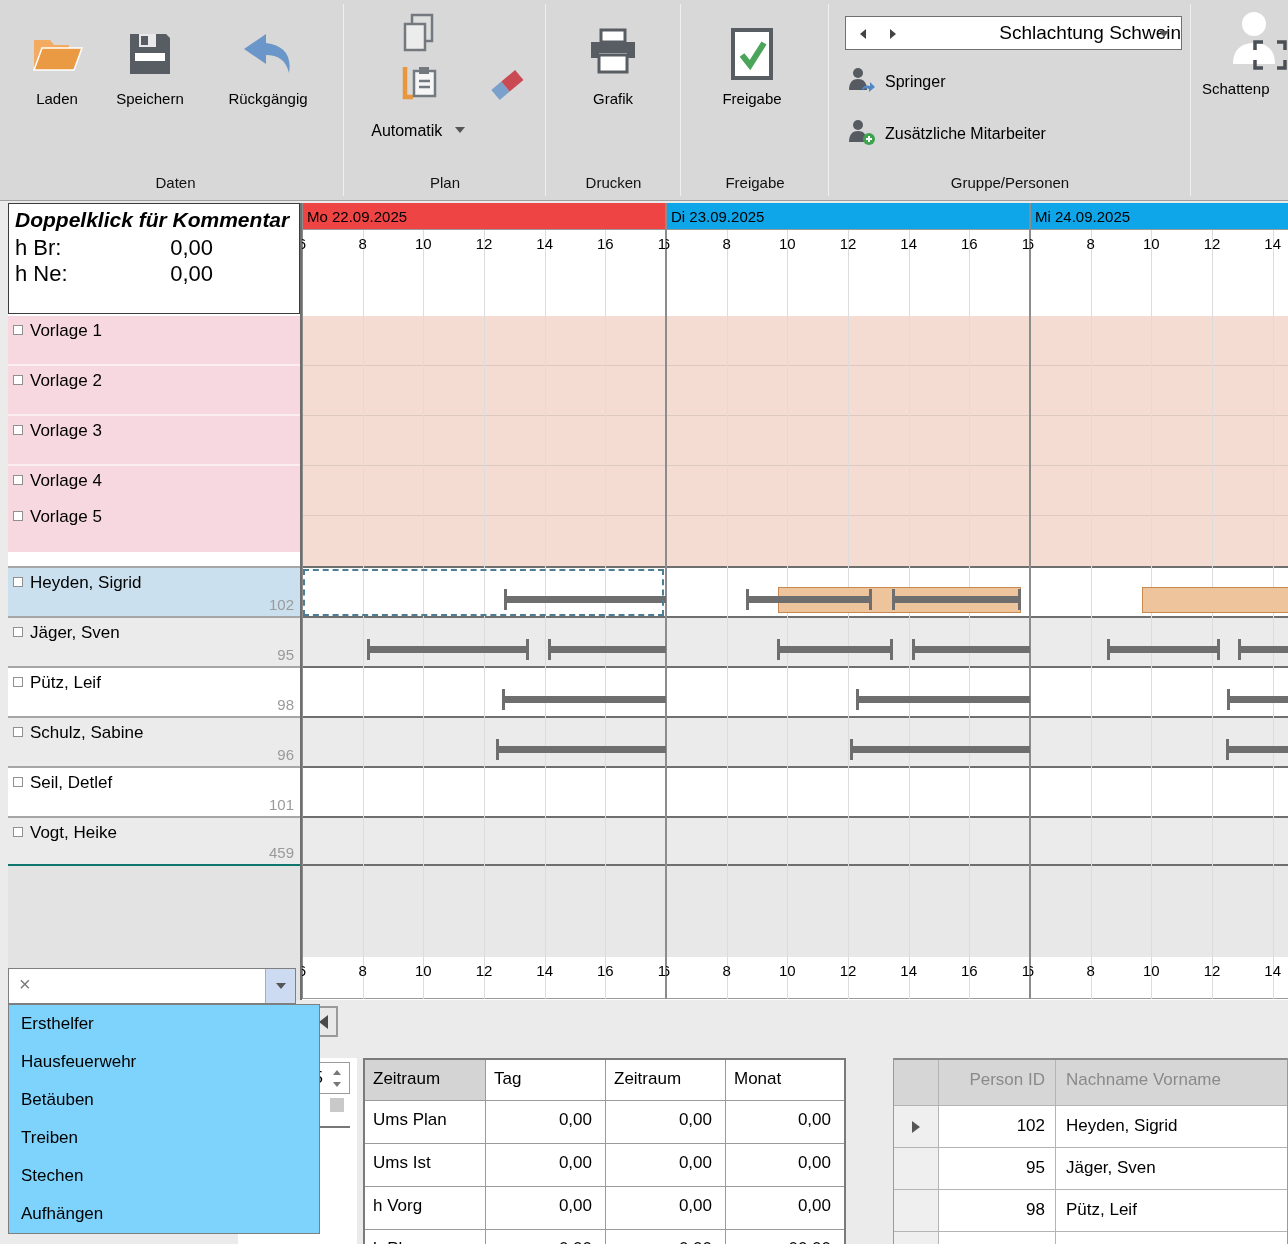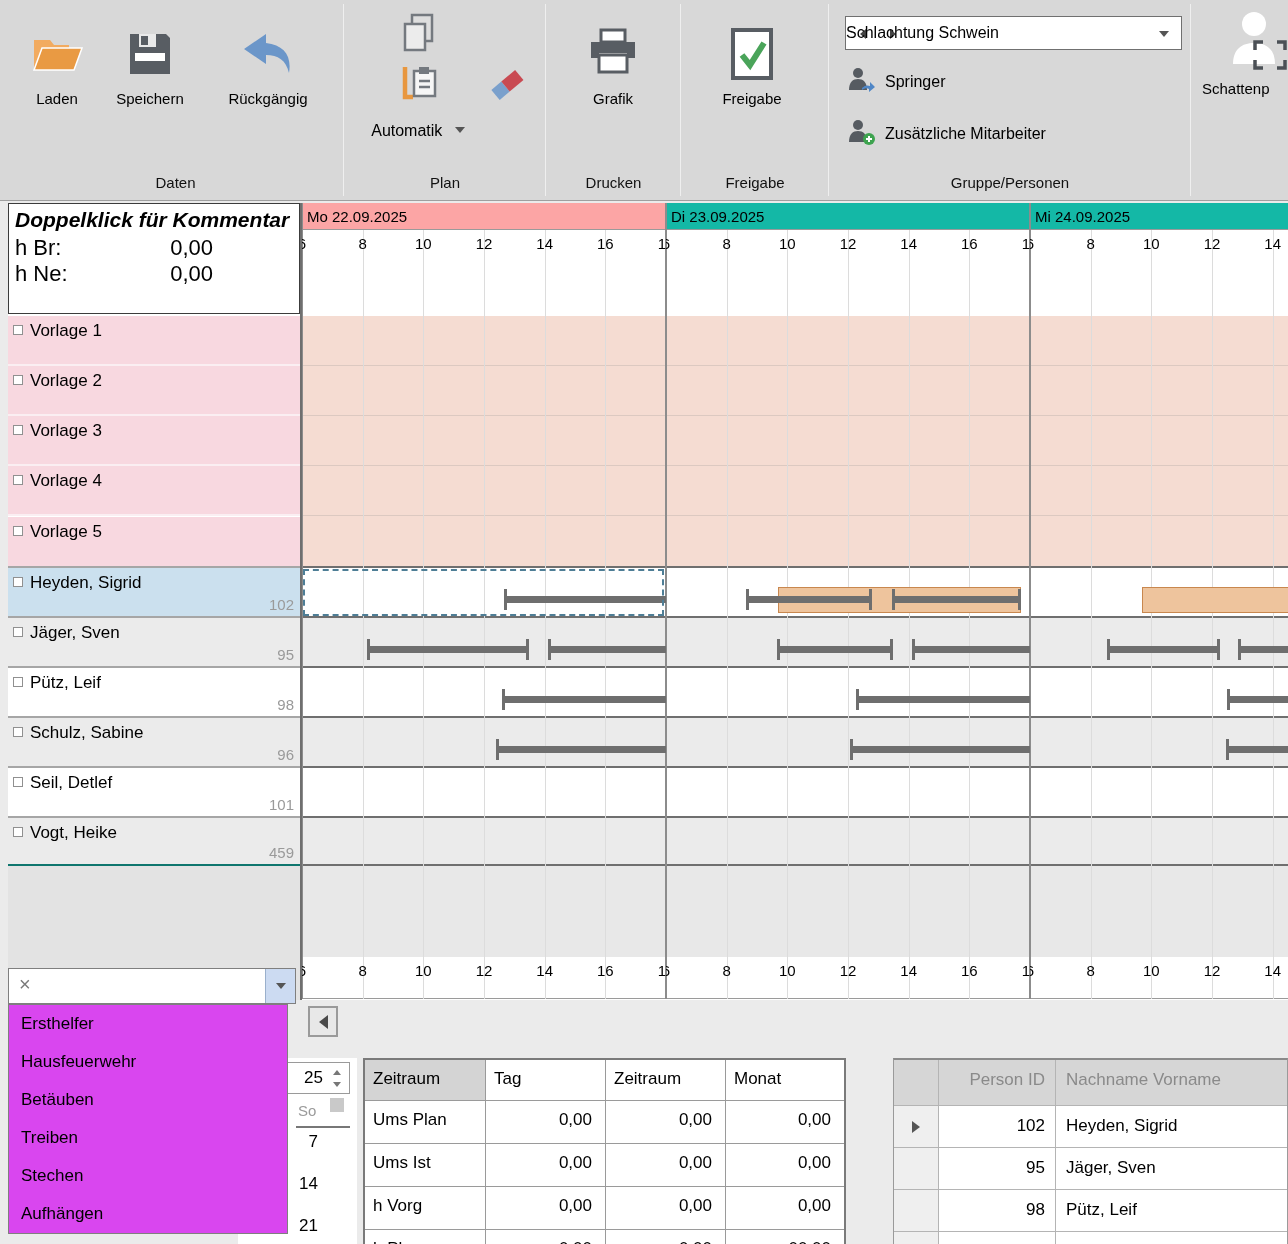--- a/index.html
+++ b/index.html
@@ -8,21 +8,21 @@
 
 .ribbon{position:absolute;left:0;top:0;width:1288px;height:201px;background:#d8d8d8;border-bottom:1px solid #9f9f9f}
 .rib-sep{position:absolute;top:4px;height:192px;width:1px;background:#bcbcbc;border-right:1px solid #efefef}
 .rbtn{position:absolute;top:22px;text-align:center;cursor:default}
 .ricon{display:flex;height:64px;align-items:center;justify-content:center}
 .rlabel{font-size:15px;display:block;margin-top:4px}
 .rgroup{position:absolute;top:174px;font-size:15px;text-align:center;color:#111}
 .smallicon{position:absolute}
 .autom{position:absolute;left:352px;top:122px;width:132px;font-size:16px;text-align:center}
 .combo{position:absolute;left:845px;top:16px;width:337px;height:34px;background:#fff;border:1px solid #707070}
-.combo-val{position:absolute;left:0;right:0;top:0;bottom:0;text-align:left;line-height:32px;font-size:16px}
+.combo-val{position:absolute;left:0;right:0;top:0;bottom:0;text-align:right;line-height:32px;font-size:19px}
 .tri-l{width:0;height:0;border:5px solid transparent;border-right:6px solid #444;border-left:0;position:absolute}
 .tri-r{width:0;height:0;border:5px solid transparent;border-left:6px solid #444;border-right:0;position:absolute}
 .tri-d{width:0;height:0;border:5px solid transparent;border-top:6px solid #555;border-bottom:0;position:absolute}
 .pline{position:absolute;display:flex;align-items:center;gap:9px;font-size:16px}
 .schatten{position:absolute;left:1198px;top:12px;width:120px;text-align:left}
 .schatten .rlabel{margin-left:4px;white-space:nowrap}
 
 .left-panel{position:absolute;left:8px;top:203px;width:294px;height:797px;background:#fff;border-right:2px solid #6f6f6f}
 .info-box{position:absolute;left:0;top:0;width:292px;height:111px;background:#fff;border:1px solid #3c3c3c;padding:4px 6px}
 .ib-hint{font-style:italic;font-weight:700;font-size:21px;margin-bottom:3px}
@@ -42,38 +42,38 @@
 
 .timeline{position:absolute;left:302px;top:203px;width:986px;height:797px;background:#fff;overflow:hidden}
 .t-row{position:absolute;left:0;width:986px;height:50px}
 .t-row.template{background:#f5dcd2}
 .t-row.template.tpl-sep{border-bottom:1px solid #dcc9c1}
 .t-row.person{background:#fff;border-top:2px solid #6f6f6f}
 .t-row.person.alt{background:#ebebeb}
 .t-row.person.last{border-bottom:2px solid #6f6f6f}
 .tl-filler{position:absolute;left:0;top:663px;width:986px;height:91px;background:#e8e8e8}
 .tl-axis{position:absolute;left:0;top:754px;width:986px;height:42px;background:#fff;border-bottom:1px solid #9a9a9a}
-.day-hdr{position:absolute;top:0;height:27px;line-height:28px;padding-left:5px;font-size:15px;overflow:hidden;background:#14b8a6;border-bottom:1px solid #9a9a9a;white-space:nowrap}
-.day-hdr.hl{background:#fca5a5}
+.day-hdr{position:absolute;top:0;height:27px;line-height:28px;padding-left:5px;font-size:15px;overflow:hidden;background:#0ea5e9;border-bottom:1px solid #9a9a9a;white-space:nowrap}
+.day-hdr.hl{background:#ef4444}
 .hwrap{position:absolute;height:30px;overflow:hidden;pointer-events:none;z-index:4}
 .hlbl{position:absolute;top:5px;font-size:15px;transform:translateX(-50%)}
 .vmaj{position:absolute;top:0;width:2px;height:796px;background:#8c8c8c;z-index:3}
 .vmin{position:absolute;top:27px;width:1px;height:769px;background:#dcdcdc;z-index:3}
 .gbar{position:absolute;top:28px;height:7px;background:#6e6e6e;z-index:5}
 .gbar.cl::before{content:"";position:absolute;left:0;top:-7px;width:3px;height:21px;background:#6e6e6e}
 .gbar.cr::after{content:"";position:absolute;right:0;top:-7px;width:3px;height:21px;background:#6e6e6e}
 .ghl{position:absolute;top:19px;height:26px;background:#eec49d;border:1px solid #c8874e;z-index:4}
 .gsel{position:absolute;border:2px dashed #4e7e96;z-index:6}
 
 .scroll-btn{position:absolute;left:308px;top:1006px;width:30px;height:31px;background:#e8e8e8;border:2px solid #9a9a9a;display:flex;align-items:center;justify-content:center}
 .tri-sb{width:0;height:0;border:7px solid transparent;border-right:9px solid #4a4a4a;border-left:0}
 .fcombo{position:absolute;left:8px;top:968px;width:288px;height:36px;background:#fff;border:1px solid #7f7f7f;z-index:11}
 .fclear{position:absolute;left:10px;top:4px;font-size:20px;color:#7a7a7a}
 .fbtn{position:absolute;right:0;top:0;width:30px;height:34px;background:#ccdbf2;border-left:1px solid #9ab0cc;display:flex;align-items:center;justify-content:center}
-.flist{position:absolute;left:8px;top:1004px;width:280px;height:230px;background:#d946ef;border:1px solid #7f7f7f;z-index:10}
+.flist{position:absolute;left:8px;top:1004px;width:312px;height:230px;background:#7dd3fc;border:1px solid #7f7f7f;z-index:10}
 .fl-item{height:38px;line-height:38px;padding-left:12px;font-size:17px}
 .cal-panel{position:absolute;left:238px;top:1058px;width:119px;height:186px;background:#fff;z-index:1}
 .cal-spin{position:absolute;left:250px;top:1062px;width:100px;height:32px;background:#fff;border:1px solid #9a9a9a;z-index:2;font-size:17px}
 .cal-spin-val{position:absolute;right:26px;top:5px}
 .cal-tri-u{width:0;height:0;border:4px solid transparent;border-bottom:5px solid #777;border-top:0;position:absolute;right:8px;top:7px}
 .cal-tri-d2{width:0;height:0;border:4px solid transparent;border-top:5px solid #777;border-bottom:0;position:absolute;right:8px;top:19px}
 .cal-so{position:absolute;left:298px;top:1102px;font-size:15px;color:#9a9a9a;z-index:2}
 .cal-sq{position:absolute;left:330px;top:1098px;width:14px;height:14px;background:#c9c9c9;z-index:2}
 .cal-line{position:absolute;left:296px;top:1126px;width:54px;height:2px;background:#777;z-index:2}
 .cal-dates{position:absolute;left:290px;top:1132px;width:28px;z-index:2}
@@ -259,21 +259,21 @@
         <div class="rl-name">Vorlage 2</div>
       </div>
       <div class="row-label template tpl-sep" style="top: 213px;">
         <div class="rl-box"></div>
         <div class="rl-name">Vorlage 3</div>
       </div>
       <div class="row-label template tpl-sep" style="top: 263px;">
         <div class="rl-box"></div>
         <div class="rl-name">Vorlage 4</div>
       </div>
-      <div class="row-label template" style="top: 314px; text-align: right;">
+      <div class="row-label template" style="top: 299px; text-align: right;">
         <div class="rl-box"></div>
         <div class="rl-name">Vorlage 5</div>
       </div>
       <div class="row-label person selected" style="top: 363px;">
         <div class="rl-box"></div>
         <div class="rl-name">Heyden, Sigrid</div>
         <div class="rl-id">102</div>
       </div>
       <div class="row-label person alt" style="top: 413px;">
         <div class="rl-box"></div>

